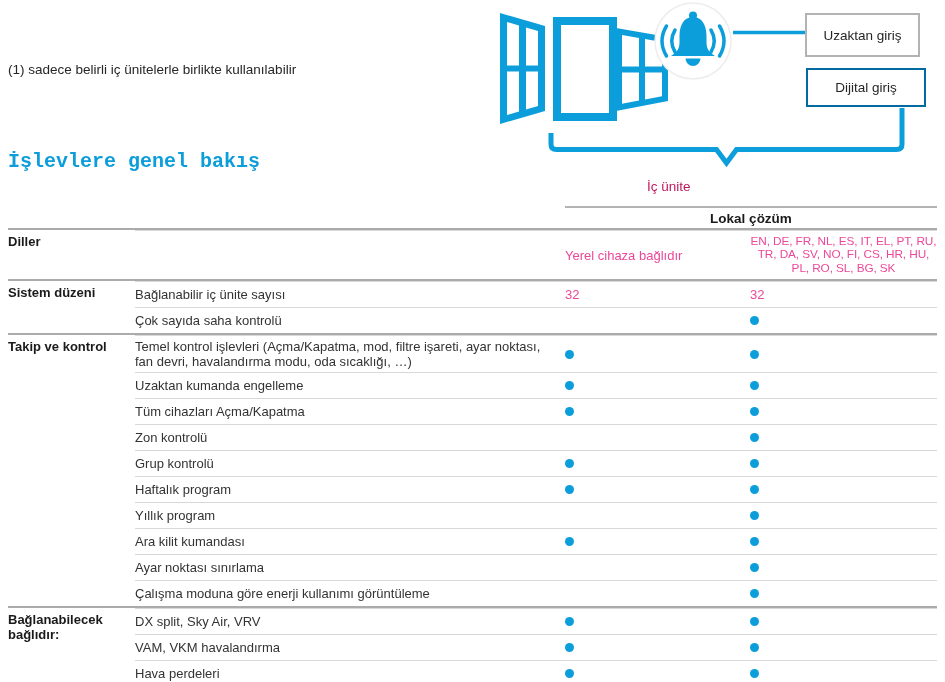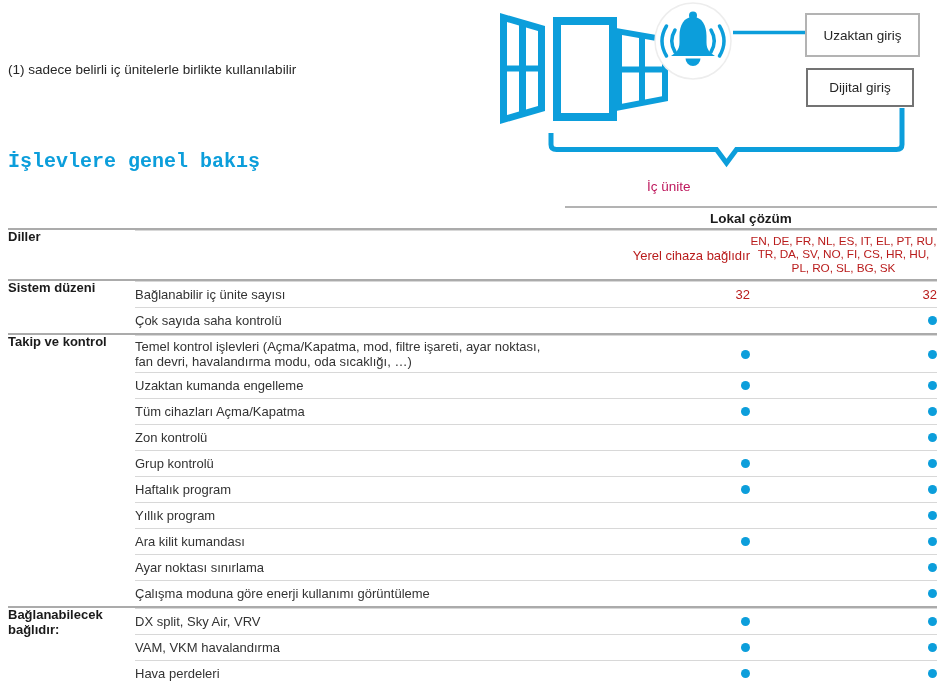--- a/index.html
+++ b/index.html
@@ -10,45 +10,45 @@
   .note{position:absolute;left:8px;top:62px;font-size:13.5px;color:#262626;}
   .page-title{position:absolute;left:8px;top:150px;margin:0;font-size:20px;font-weight:700;color:#0c9edb;font-family:Liberation Mono, monospace;}
 
   
   .diagram-svg{position:absolute;left:0;top:0;}
   .input-box{
     position:absolute;background:#fff;display:flex;align-items:center;justify-content:center;
     font-size:13.5px;color:#262626;box-sizing:border-box;
   }
   .input-box.pulse{left:805px;top:13px;width:115px;height:44px;border:2px solid #b3b3b3;}
-  .input-box.digital{left:806px;top:68px;width:108px;height:39px;border:2px solid #737373;}
+  .input-box.digital{left:806px;top:68px;width:120px;height:39px;border:2px solid #0369a1;}
   .ic-unite{position:absolute;left:647px;top:179px;width:160px;text-align:left;font-size:13.5px;color:#be185d;}
 
   
   .ftable{position:absolute;left:8px;top:206px;width:929px;}
   .col-headers{display:flex;height:22px;}
   .col-headers .spacer{width:557px;flex:none;}
   .header-cols{width:372px;flex:none;display:flex;border-top:2px solid #b3b3b3;padding-top:3px;box-sizing:border-box;justify-content:center;}
   .col-h{width:185px;flex:none;text-align:center;font-weight:700;font-size:13.5px;color:#1a1a1a;}
   .col-h.c2{width:187px;}
 
   .tbody{border-bottom:2px solid #ababab;}
   .section{position:relative;border-top:2px solid #ababab;}
   .section-label{
-    position:absolute;left:0;top:0;width:122px;
+    position:absolute;left:0;top:0;width:122px;padding-top:5px;
     font-weight:700;font-size:13px;line-height:1.15;color:#1a1a1a;
   }
   .row{display:flex;}
   .c-spacer{width:127px;flex:none;}
   .row-right{flex:1;display:flex;align-items:center;border-top:1px solid #d8d8d8;min-height:26px;box-sizing:border-box;}
   .row:first-of-type .row-right{border-top:none;}
   .row.row-tall .row-right{min-height:49px;}
   .c-feature{flex:1;font-size:13px;line-height:1.17;color:#333;padding:3px 10px 3px 0;}
-  .c-val{width:185px;flex:none;display:flex;align-items:center;justify-content:flex-end;
-         text-align:center;font-size:13px;color:#b91c1c;align-self:stretch;}
+  .c-val{width:185px;flex:none;display:flex;align-items:center;justify-content:flex-start;
+         text-align:center;font-size:13px;color:#ec4899;align-self:stretch;}
   .c-val.last{width:187px;}
   .c-val .val-text{display:block;}
   .c-val .langs{font-size:11.8px;line-height:1.13;letter-spacing:-0.1px;width:187px;}
   .dot{width:9px;height:9px;border-radius:50%;background:#0c9edb;display:inline-block;}
 </style>
 </head>
 <body>
 
 <div class="page">
 

